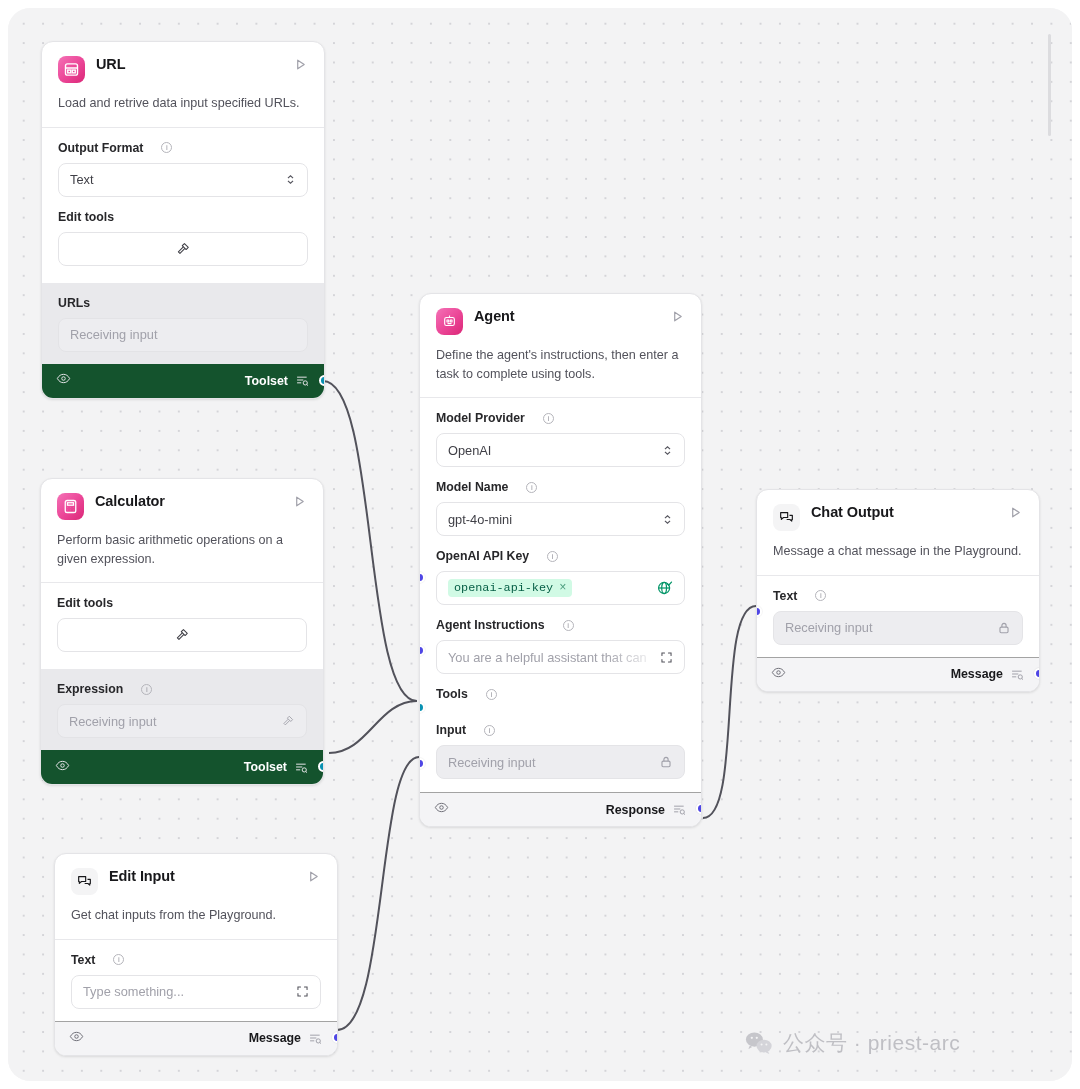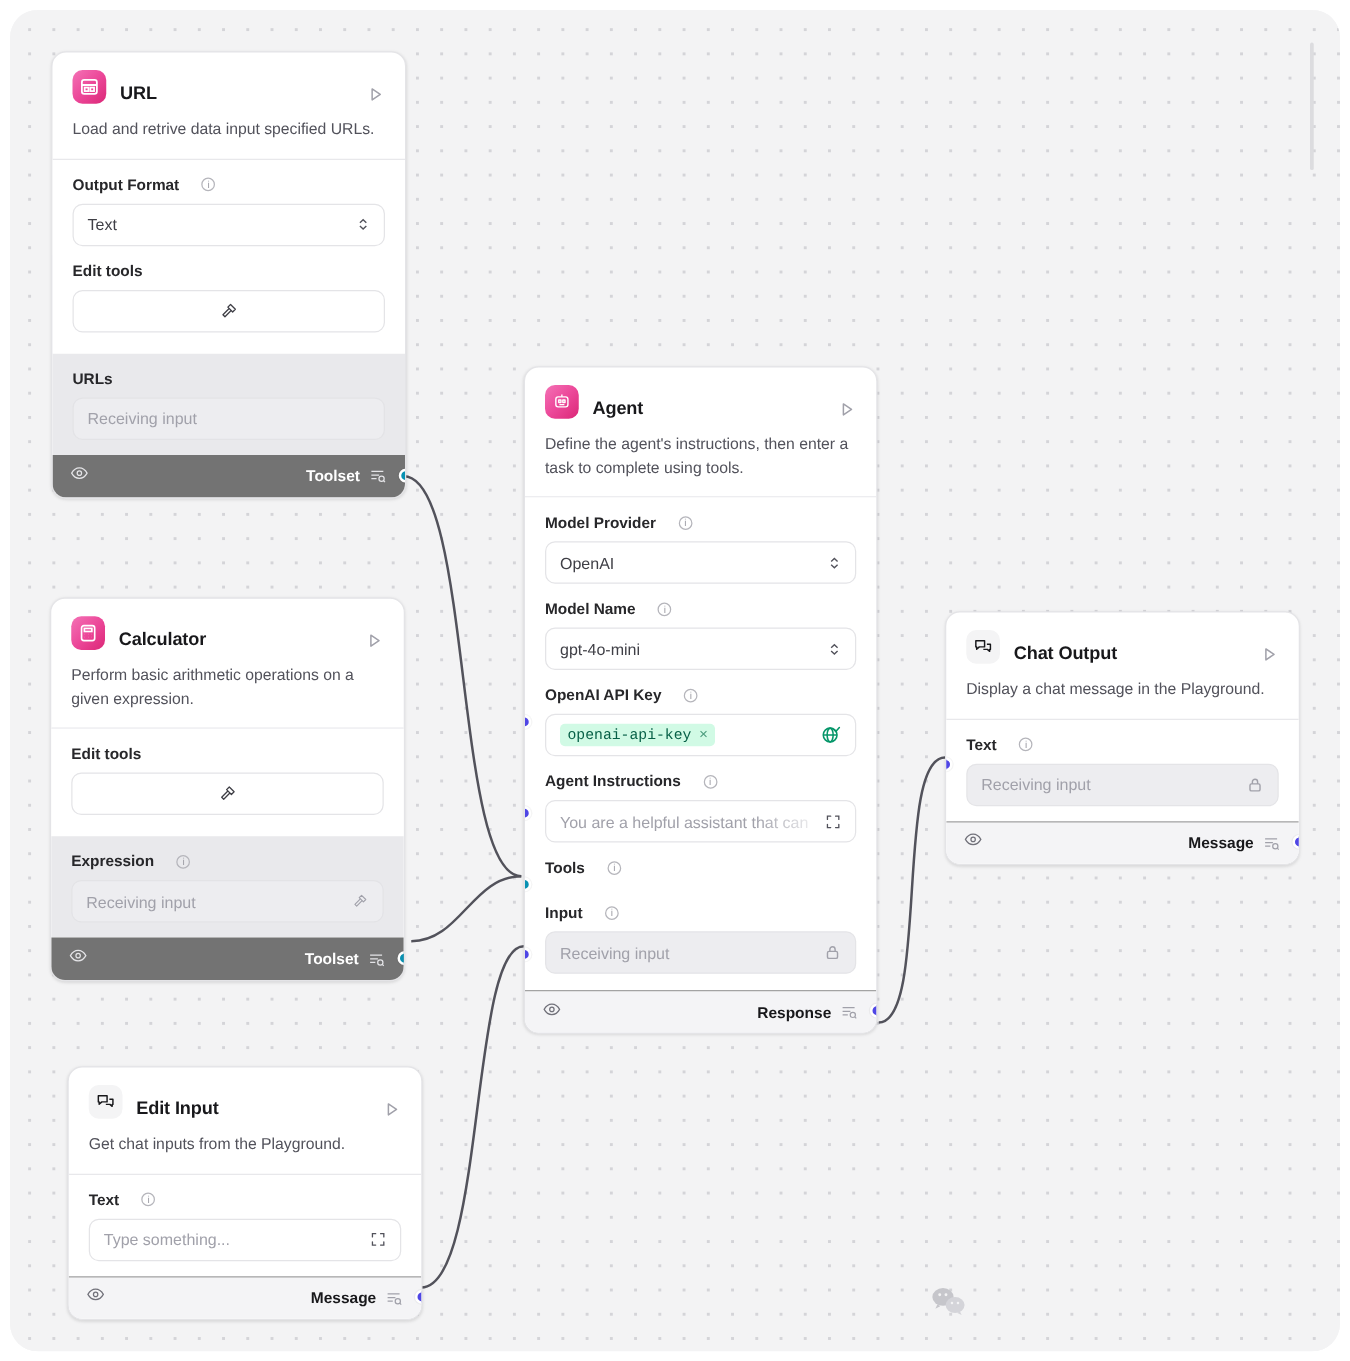--- a/index.html
+++ b/index.html
@@ -36,21 +36,21 @@
   
   .node {
     position: absolute;
     background: #ffffff;
     border: 1px solid #e4e4e7;
     border-radius: 12px;
     box-shadow: 0 1px 3px rgba(0,0,0,.07), 0 1px 2px rgba(0,0,0,.04);
     overflow: hidden;
   }
   .node-head { padding: 14px 16px 0 16px; }
-  .node-titlerow { display: flex; align-items: flex-end; gap: 11px; }
+  .node-titlerow { display: flex; align-items: flex-start; gap: 11px; }
   .node-icon {
     width: 27px; height: 27px; border-radius: 8px;
     display: flex; align-items: center; justify-content: center;
     flex: none;
   }
   .node-icon.pink {
     background: linear-gradient(135deg, #f472b6 0%, #ec4899 50%, #db2777 100%);
   }
   .node-icon.plain { background: #f4f4f5; }
   .node-title {
@@ -102,21 +102,21 @@
     display: inline-flex; align-items: center; gap: 6px;
   }
   .chip .x { color: #4b9c7d; font-size: 12px; cursor: pointer; }
 
   
   .foot {
     display: flex; align-items: center; justify-content: space-between;
     padding: 0 14px; height: 34px;
   }
   .foot.light { background: #f4f4f6; border-top: 1px solid #a3a3a3; }
-  .foot.dark  { background: #737373; }
+  .foot.dark  { background: #14532d; }
   .foot-label { font-size: 12.4px; font-weight: 700; color: #18181b; }
   .foot.dark .foot-label { color: #ffffff; }
   .foot-right { display: flex; align-items: center; gap: 7px; }
 
   
   .handle {
     position: absolute; width: 11px; height: 11px; border-radius: 50%;
     border: 2.5px solid #ffffff; z-index: 40;
     box-shadow: 0 0 0 1px rgba(0,0,0,.04);
   }
@@ -495,21 +495,21 @@
           </svg>
         </span>
         <span class="node-title">Chat Output</span>
         <span class="play-btn">
           <svg width="13" height="13" viewBox="0 0 14 14" fill="none" stroke="#a1a1aa" stroke-width="1.3" stroke-linejoin="round">
               <path d="M4 2.3 L11 7 L4 11.7 Z"></path>
             </svg>
         </span>
       </div>
     </div>
-    <div class="node-desc">Display a chat message in the Playground.</div>
+    <div class="node-desc">Message a chat message in the Playground.</div>
     <div class="node-sep"></div>
 
     <div class="section" style="padding-bottom:12px;">
       <div class="field-label">
         <span>Text</span>
         <span class="info-i">i</span>
       </div>
       <div class="ctrl locked" style="margin-bottom:0;">
         <span class="ph">Receiving input</span>
         <svg width="14" height="14" viewBox="0 0 16 16" fill="none" stroke="#a1a1aa" stroke-width="1.3">
@@ -547,14 +547,15 @@
     <svg width="28" height="24" viewBox="0 0 30 26" fill="#c6c6cb">
       <ellipse cx="10" cy="9.3" rx="9.2" ry="7.7"></ellipse>
       <path d="M5.2 15.6 L3.4 19.6 L7.6 17.4 Z"></path>
       <ellipse cx="20.5" cy="16.3" rx="8.2" ry="6.9" fill="#d4d4d9"></ellipse>
       <path d="M24.6 21.6 L26.2 25 L22.4 23.2 Z" fill="#d4d4d9"></path>
       <circle cx="7.2" cy="7.4" r="1.25" fill="#f3f3f4"></circle>
       <circle cx="12.6" cy="7.4" r="1.25" fill="#f3f3f4"></circle>
       <circle cx="17.8" cy="14.6" r="1.1" fill="#f3f3f4"></circle>
       <circle cx="23" cy="14.6" r="1.1" fill="#f3f3f4"></circle>
     </svg>
+    <span>公众号 · priest-arc</span>
   </div>
 </div>
 
 </body></html>

